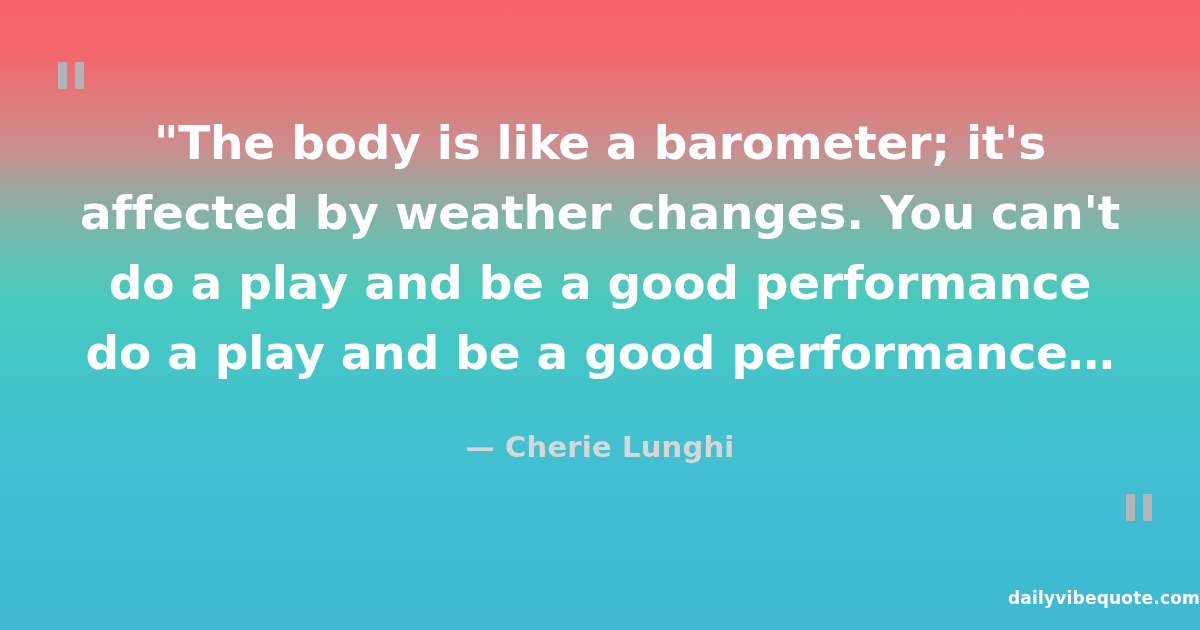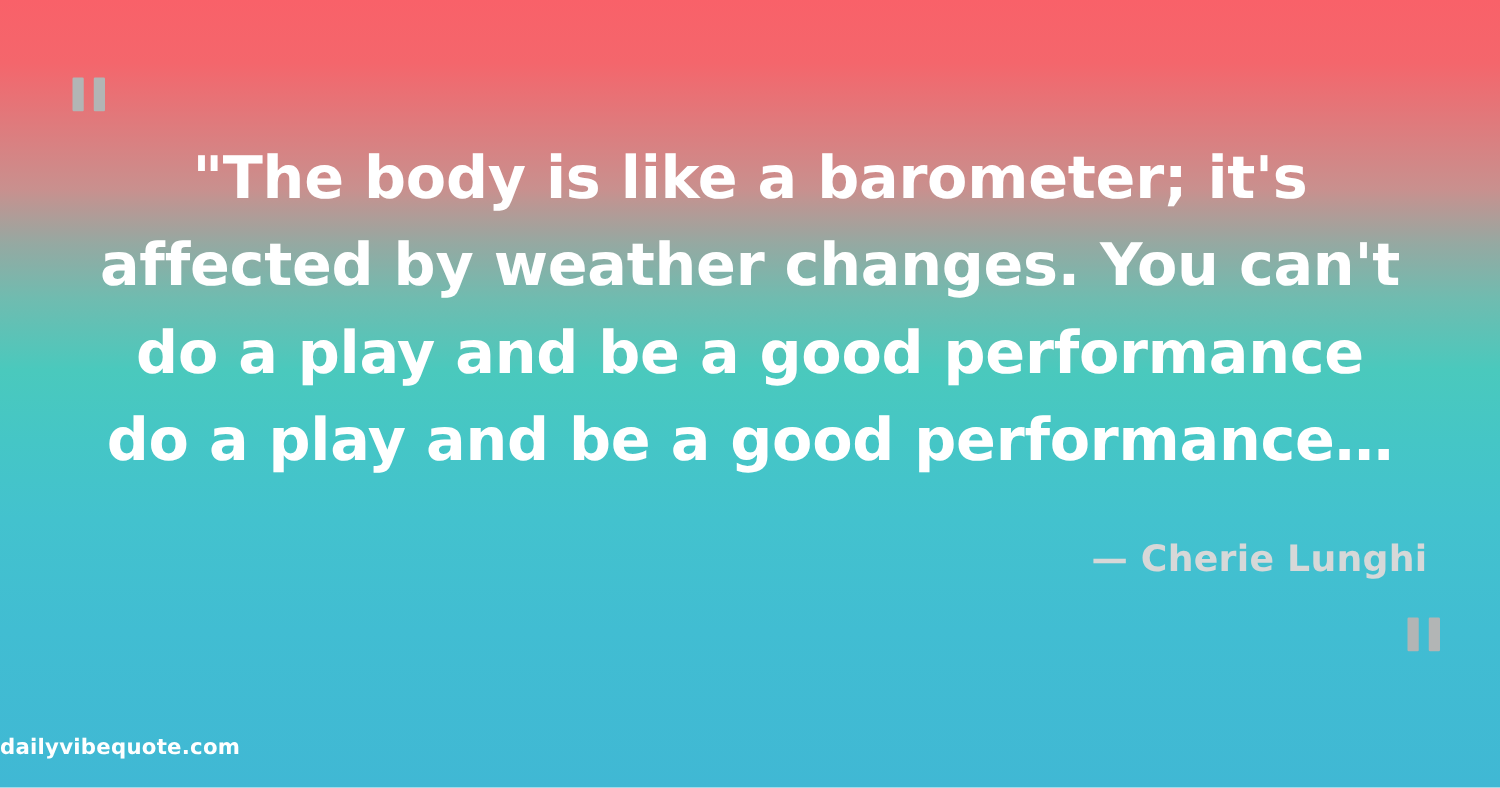--- a/index.html
+++ b/index.html
@@ -80,29 +80,28 @@
 
   #attribution {
     margin: 0;
     padding-top: 42px;
     color: #d6d8d8;
     font-family: "DejaVu Sans", sans-serif;
     font-weight: bold;
     font-size: 29px;
     line-height: 34px;
     letter-spacing: 0.2px;
-    text-align: right;
   }
 
   #site-footer {
     position: absolute;
     left: 0;
     right: 0;
     bottom: 22px;
-    text-align: left;
+    text-align: right;
     color: #ffffff;
     font-family: "DejaVu Sans", sans-serif;
     font-weight: bold;
     font-size: 17px;
     letter-spacing: 0.2px;
   }
 </style>
 </head>
 <body>
 

